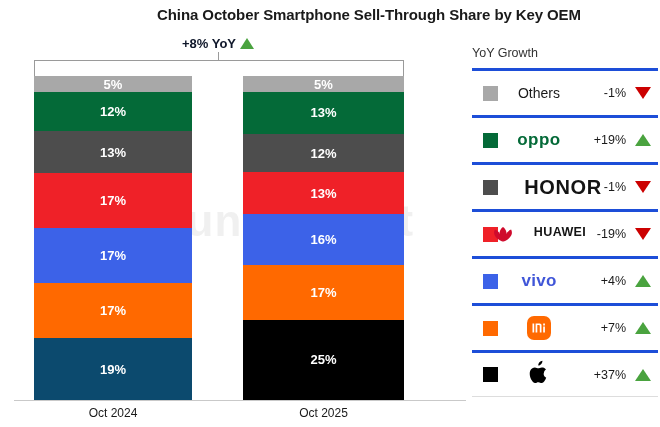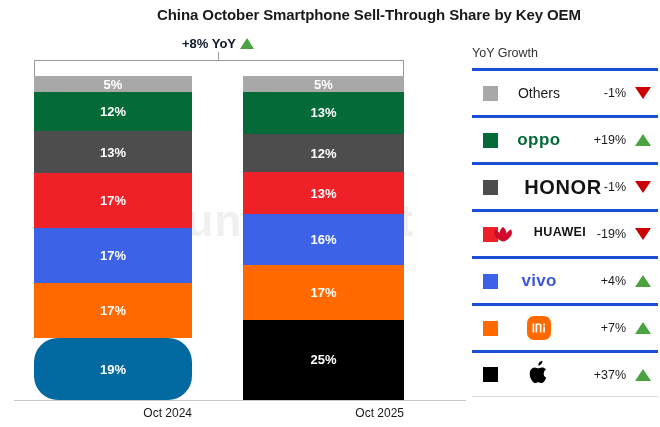--- a/index.html
+++ b/index.html
@@ -130,21 +130,21 @@
     color: #ffffff;
     overflow: hidden;
     position: relative;
   }
   .seg-label { position: relative; z-index: 2; }
   .cat-label {
     position: absolute;
     top: 406px;
     font-size: 12px;
     color: #1a1a1a;
-    text-align: right;
+    text-align: center;
   }
   #cat-2024 { left: 34px; width: 158px; }
   #cat-2025 { left: 243px; width: 161px; }
   
   .legend {
     position: absolute;
     left: 472px;
     top: 44px;
     width: 186px;
   }
@@ -272,21 +272,21 @@
         </div>
         <div class="segment" style="background: rgb(239, 33, 40); flex-grow: 17; flex-basis: 0px;">
           <span class="seg-label">17%</span>
         </div>
         <div class="segment" style="background: rgb(60, 98, 232); flex-grow: 17; flex-basis: 0px;">
           <span class="seg-label">17%</span>
         </div>
         <div class="segment" style="background: rgb(255, 105, 0); flex-grow: 17; flex-basis: 0px;">
           <span class="seg-label">17%</span>
         </div>
-        <div class="segment" style="background: #0369a1; flex-grow: 19; flex-basis: 0px; border-radius: 24px;">
+        <div class="segment" style="background: #0c4a6e; flex-grow: 19; flex-basis: 0px;">
           <span class="seg-label">19%</span>
         </div>
       </div>
     <div class="bar" id="bar-2025">
         <div class="segment" style="background: rgb(168, 168, 168); flex-grow: 5; flex-basis: 0px;">
           <span class="seg-label">5%</span>
         </div>
         <div class="segment" style="background: rgb(4, 106, 56); flex-grow: 13; flex-basis: 0px;">
           <span class="seg-label">13%</span>
         </div>

